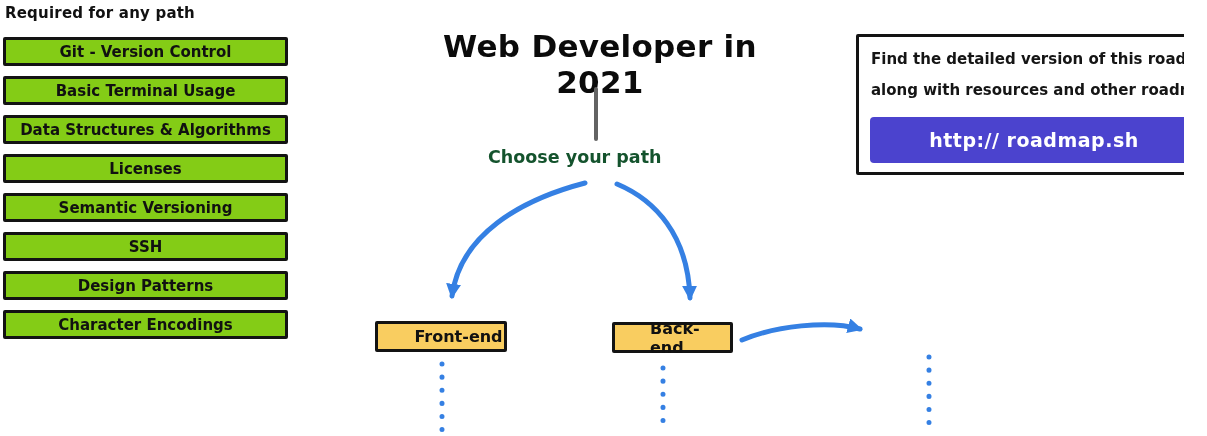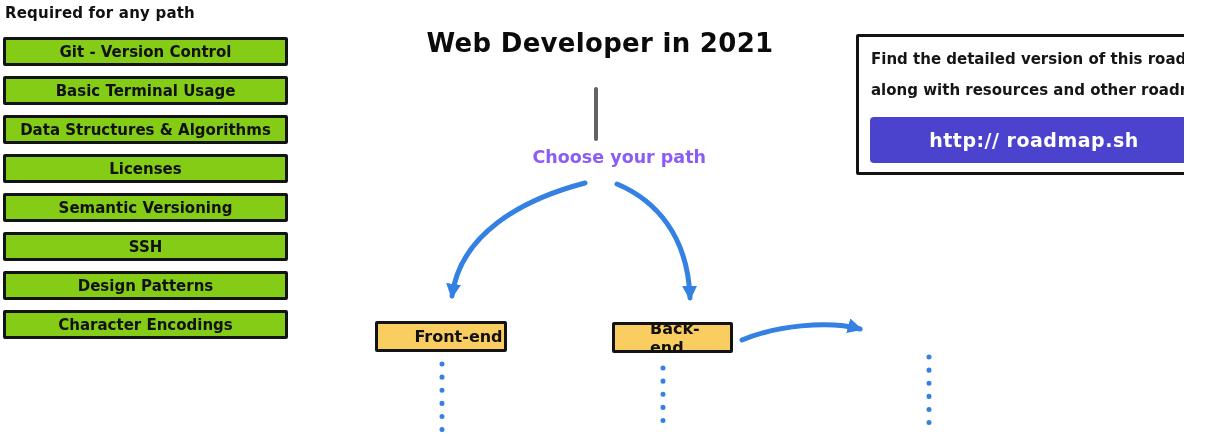--- a/index.html
+++ b/index.html
@@ -48,43 +48,43 @@
     cursor: pointer;
   }
 
   
   .main-title {
     position: absolute;
     left: 400px;
     top: 28px;
     width: 400px;
     text-align: center;
-    font-size: 26px;
+    font-size: 31px;
     font-weight: bold;
     color: #0b0b0b;
     letter-spacing: 0.3px;
   }
   .stem-line {
     position: absolute;
     left: 594px;
     top: 87px;
     width: 4px;
     height: 54px;
     background: #636363;
     border-radius: 2px;
   }
   .choose-label {
     position: absolute;
-    left: 506px;
+    left: 488px;
     top: 147px;
     width: 200px;
-    text-align: right;
+    text-align: left;
     font-size: 17.5px;
     font-weight: bold;
-    color: #8b5cf6;
+    color: #14532d;
   }
 
   
   .path-node {
     position: absolute;
     box-sizing: border-box;
     background: #f9cd60;
     border: 3px solid #131313;
     border-radius: 2px;
     display: flex;

